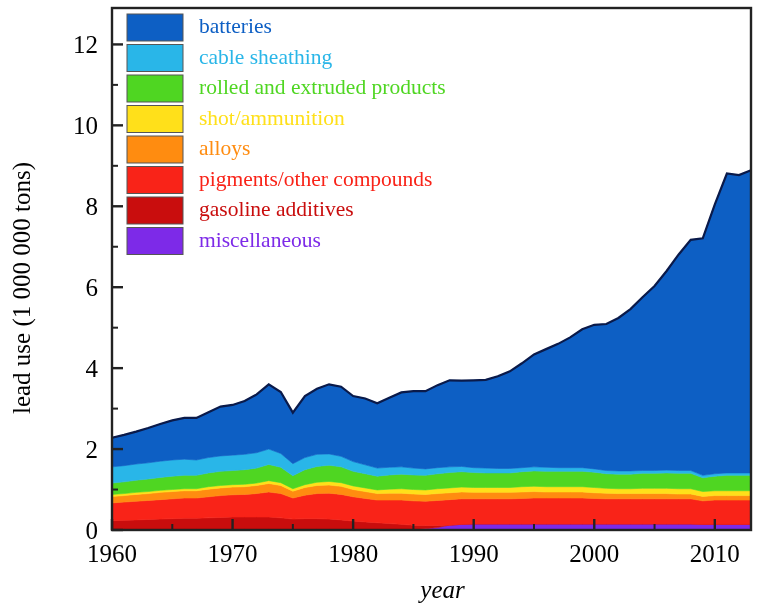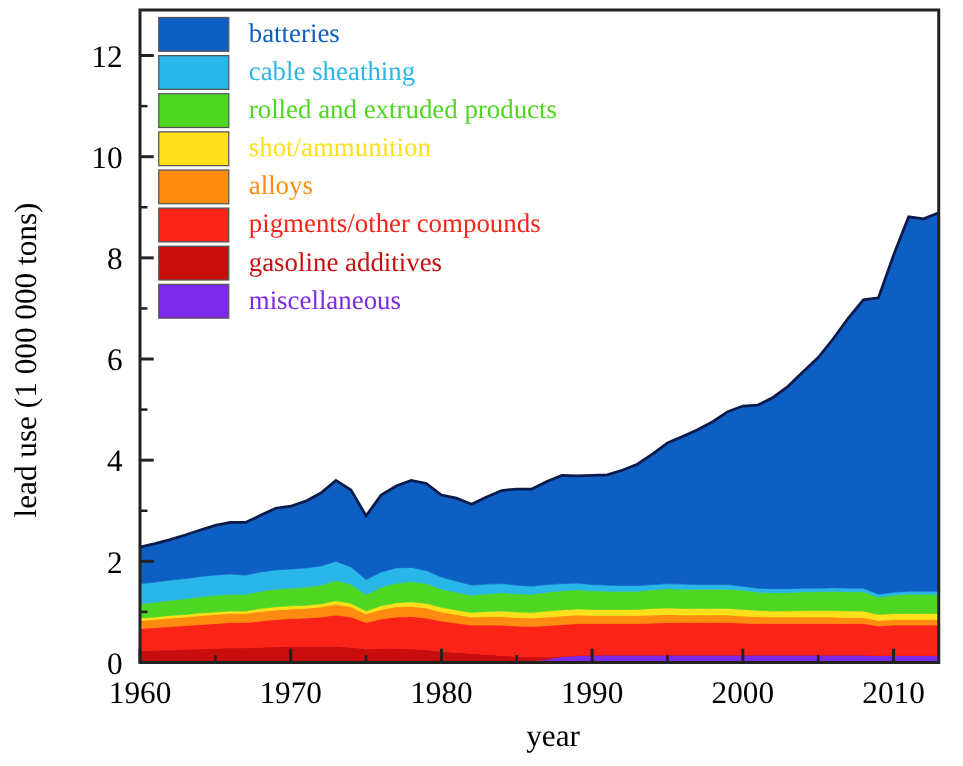--- a/index.html
+++ b/index.html
@@ -11,21 +11,21 @@
     transform:rotate(-90deg);transform-origin:center center;
     display:flex;align-items:center;justify-content:center;
     pointer-events:none;
   }
   .axis-title{
     font-family:"Liberation Serif",serif;font-size:25px;color:#000;
     white-space:nowrap;letter-spacing:0px;
   }
   .xlabel-wrap{
     position:absolute;left:0;top:576px;width:770px;
-    display:flex;align-items:center;justify-content:center;
+    display:flex;align-items:center;justify-content:center;font-style:italic;
   }
   .xlabel-wrap .axis-title{padding-left:115px;}
   .tick-text{
     font-family:"Liberation Serif",serif;font-size:25px;fill:#000;
   }
   .legend-text{
     font-family:"Liberation Serif",serif;font-size:21.5px;
     dominant-baseline:middle;
   }
 </style>

